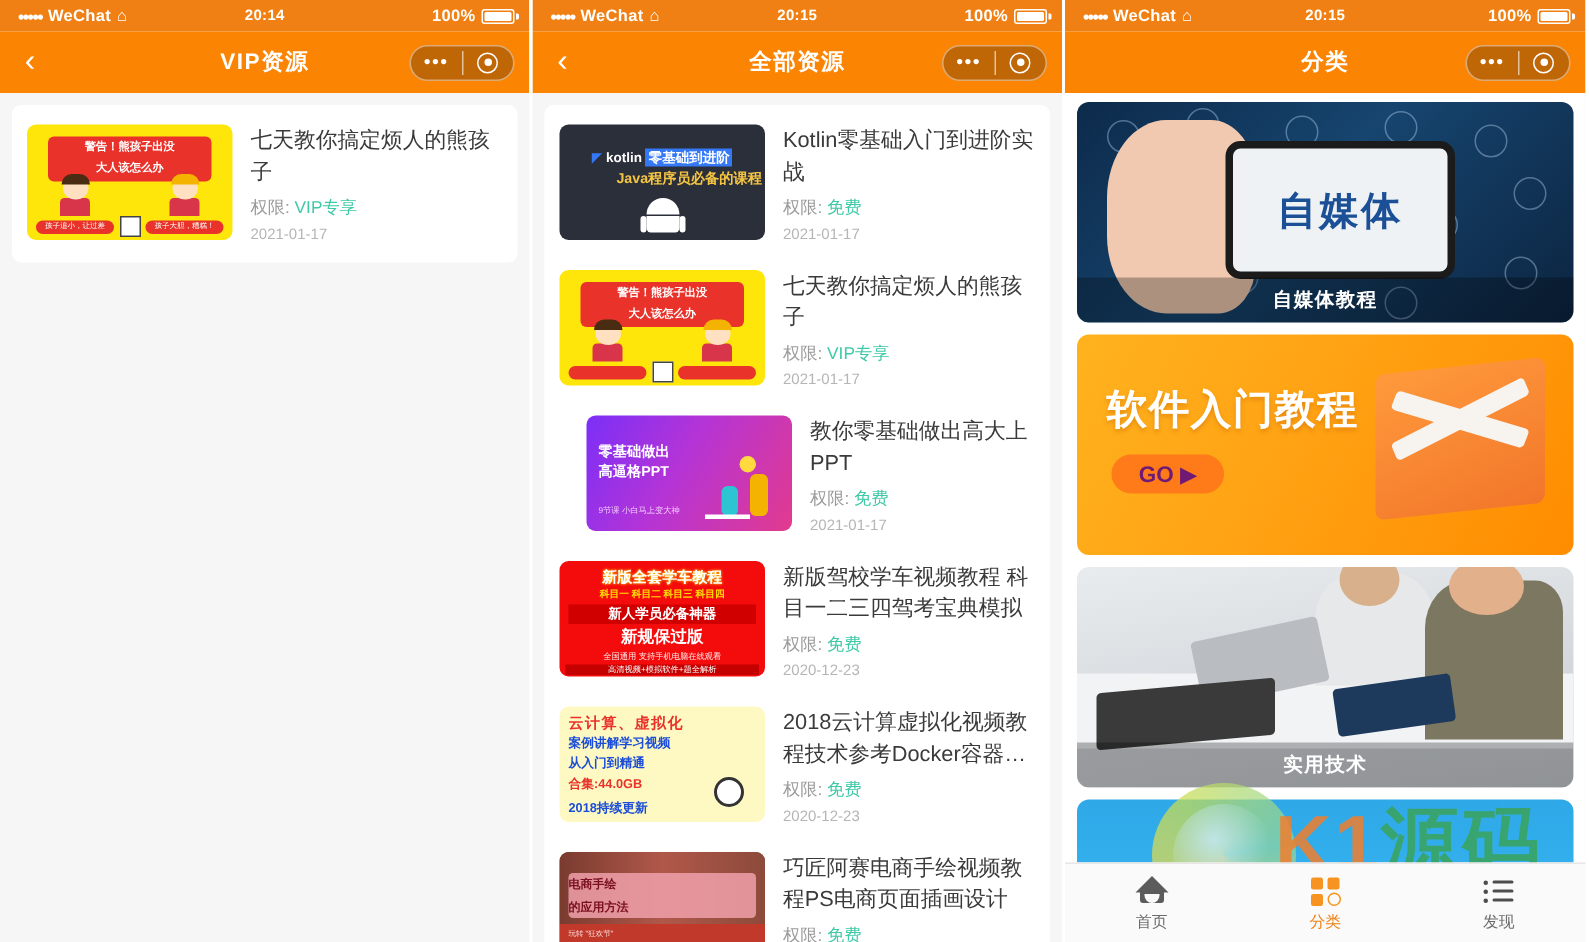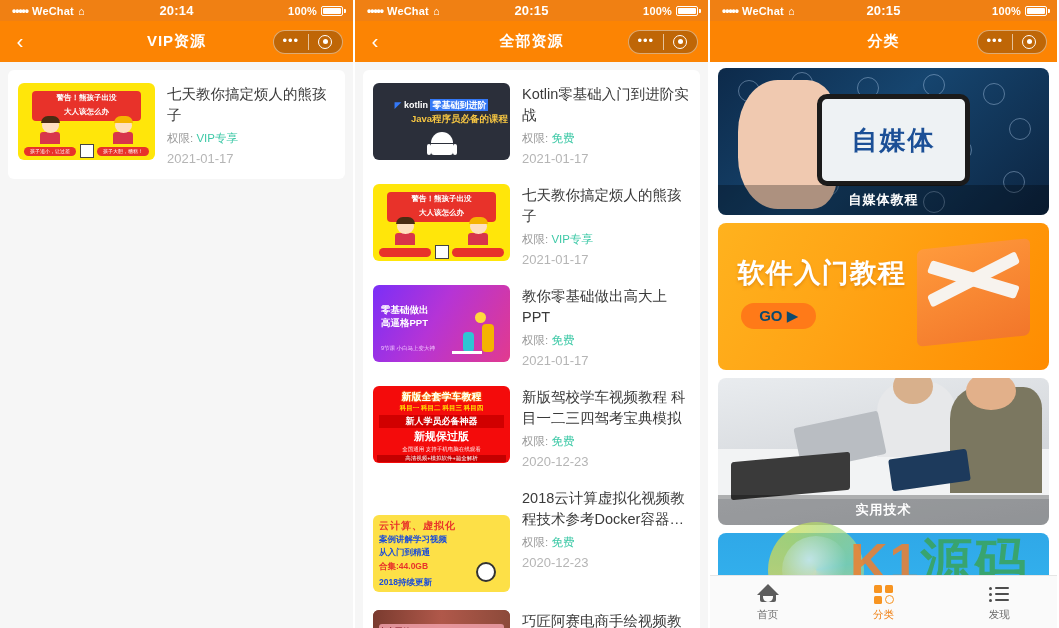--- a/index.html
+++ b/index.html
@@ -19,21 +19,21 @@
   .statusbar {
     height: 21px; background: #f08013; color: #ffffff;
     display: flex; align-items: center; position: relative;
     font-size: 11px; letter-spacing: .2px;
   }
   .sb-left { display:flex; align-items:center; gap:4px; padding-left: 12px; font-weight: bold;}
   .sb-dots { letter-spacing: -1px; font-size: 12px; }
   .sb-wifi { font-size: 11px; }
   .sb-time {
     position: absolute; left: 0; right: 0; text-align: center;
-    font-weight: bold; font-size: 13px;
+    font-weight: bold; font-size: 10px;
   }
   .sb-right { margin-left:auto; display:flex; align-items:center; gap:4px; padding-right:10px; font-weight:bold;}
   .battery {
     width: 22px; height: 10px; border: 1.4px solid #fff; border-radius: 2px;
     position: relative; padding: 1px;
   }
   .battery::after {
     content:""; position:absolute; right:-3.5px; top:2.5px;
     width:2px; height:4px; background:#fff; border-radius:0 1px 1px 0;
   }
@@ -75,21 +75,21 @@
     overflow:hidden; position:relative; background:#ddd;
   }
   .res-meta { flex:1; min-width:0; padding-top:1px; }
   .res-title {
     font-size: 14.5px; color:#3a3a3a; line-height: 21px;
     max-height: 42px; overflow:hidden;
   }
   .res-perm { font-size: 11.5px; color:#9a9a9a; margin-top: 5px; }
   .res-perm b { color:#3ec9a7; font-weight: normal; }
   .res-perm b.vip { color:#3ec9a7; }
-  .res-date { font-size: 13px; color:#b5b5b5; margin-top: 5px; }
+  .res-date { font-size: 10px; color:#b5b5b5; margin-top: 5px; }
   .footer-note { text-align:center; font-size:11px; color:#c9c9c9; padding: 14px 0; letter-spacing:1px;}
 
   
   .t-bear { background:#ffe60a; }
   .t-bear .bb { position:absolute; left:14px; right:14px; top:8px; height:30px; background:#e8322a; border-radius:4px;}
   .t-bear .bb span { display:block; color:#fff; font-size:7.5px; font-weight:bold; text-align:center; line-height:14px;}
   .t-bear .kid { position:absolute; bottom:16px; width:24px; height:26px; }
   .t-bear .kid.l { left:20px; }
   .t-bear .kid.r { right:20px; }
   .t-bear .head { width:17px; height:15px; border-radius:50%; background:#ffe0c0; margin:0 auto; position:relative;}
@@ -105,38 +105,38 @@
   .t-kotlin { background:#2b2f3a; }
   .t-kotlin .k1 { position:absolute; top:16px; left:0; right:0; text-align:center; font-size:9px; color:#fff; font-weight:bold;}
   .t-kotlin .k1 em { font-style:normal; background:#3478f6; padding:1px 2px; }
   .t-kotlin .k2 { position:absolute; top:30px; left:0; right:0; text-align:center; font-size:9.5px; color:#f5c542; font-weight:bold;margin-left:36px; }
   .t-kotlin .droid { position:absolute; bottom:6px; left:50%; transform:translateX(-50%); width:26px; height:22px;}
   .t-kotlin .droid .hd { width:22px; height:11px; background:#fff; border-radius:11px 11px 0 0; margin:0 auto;}
   .t-kotlin .droid .bd { width:22px; height:11px; background:#fff; border-radius:0 0 3px 3px; margin:1px auto 0;}
   .t-kotlin .droid .arm { position:absolute; top:12px; width:4px; height:11px; background:#fff; border-radius:2px;}
   .t-kotlin .droid .arm.l{ left:-2px;} .t-kotlin .droid .arm.r{ right:-2px;}
 
-  .t-ppt { background: linear-gradient(120deg,#7b2ff7 0%,#b534d6 45%,#e23a8e 100%); }
+  .t-ppt { background: linear-gradient(120deg,#7b2ff7 0%,#b534d6 45%,#e23a8e 100%); margin-left: 18px; }
   .t-ppt .p1t { position:absolute; left:8px; top:18px; color:#fff; font-size:9.5px; font-weight:bold; line-height:13px;}
   .t-ppt .p2t { position:absolute; left:8px; bottom:10px; color:#f3c9ff; font-size:5.5px;}
   .t-ppt .fig { position:absolute; right:10px; bottom:6px; width:46px; height:46px;}
   .t-ppt .fig .man{ position:absolute; right:6px; bottom:4px; width:12px; height:28px; background:#f5b301; border-radius:4px;}
   .t-ppt .fig .wo { position:absolute; right:26px; bottom:4px; width:11px; height:20px; background:#2ec5d3; border-radius:4px;}
   .t-ppt .fig .dsk{ position:absolute; right:18px; bottom:2px; width:30px; height:3px; background:#fff;}
   .t-ppt .fig .bub{ position:absolute; right:14px; top:2px; width:11px; height:11px; border-radius:50%; background:#ffd93d;}
 
   .t-drive { background:#f40b0b; }
   .t-drive .l1{ position:absolute; top:4px; left:0;right:0; text-align:center; color:#fff; font-size:10px; font-weight:bold; text-shadow:0 0 2px #ff0;}
   .t-drive .l2{ position:absolute; top:18px; left:0;right:0; text-align:center; color:#ffe000; font-size:6.5px; font-weight:bold;}
   .t-drive .l3{ position:absolute; top:29px; left:6px;right:6px; text-align:center; color:#fff; font-size:9px; font-weight:bold; background:#d10000;}
   .t-drive .l4{ position:absolute; top:43px; left:0;right:0; text-align:center; color:#fff; font-size:11px; font-weight:bold;}
   .t-drive .l5{ position:absolute; bottom:10px; left:0;right:0; text-align:center; color:#ffe9e9; font-size:5.5px;}
   .t-drive .l6{ position:absolute; bottom:1px; left:4px;right:4px; text-align:center; color:#fff; font-size:5.5px; background:#c40000;}
 
-  .t-cloud { background:#fde047;margin-top:28px; }
+  .t-cloud { background:#fef9c3; }
   .t-cloud .c1{ position:absolute; top:4px; left:6px; color:#e8322a; font-size:10px; font-weight:bold; letter-spacing:1px;}
   .t-cloud .c2{ position:absolute; top:19px; left:6px; color:#1b4dd8; font-size:8.5px; font-weight:bold;}
   .t-cloud .c3{ position:absolute; top:32px; left:6px; color:#1b4dd8; font-size:8.5px; font-weight:bold;}
   .t-cloud .c4{ position:absolute; top:46px; left:6px; color:#e8322a; font-size:8.5px; font-weight:bold;}
   .t-cloud .c5{ position:absolute; bottom:3px; left:6px; color:#1b4dd8; font-size:8.5px; font-weight:bold;}
   .t-cloud .cface{ position:absolute; right:14px; bottom:10px; width:20px; height:20px; border-radius:50%; background:#fff; border:2px solid #333;}
 
   .t-ec { background:#8a4b3c; }
   .t-ec .top { position:absolute; inset:0 0 38% 0; background:linear-gradient(90deg,#7a3b2f,#b0584a,#8c4a3a);}
   .t-ec .band{ position:absolute; left:6px; right:6px; top:14px; height:30px; background:rgba(240,160,170,.85); border-radius:3px;}
@@ -158,21 +158,21 @@
     background:#eef2f4; border:5px solid #1b1b1b; border-radius:10px;
     display:flex; align-items:center; justify-content:center;
   }
   .cat1 .phone span { color:#1b4f96; font-size:26px; font-weight:bold; letter-spacing:2px;}
   .cat1 .hand { position:absolute; left:6%; top:8%; width:30%; height:88%; background:#f0c9b0; border-radius:40% 30% 25% 40%; }
   .cat1 .net { position:absolute; inset:0; opacity:.5; }
   .cat1 .net i { position:absolute; width:22px; height:22px; border:1.5px solid rgba(200,225,255,.75); border-radius:50%; }
 
   .cat2 { background: linear-gradient(120deg,#ffb21e 0%,#ffa415 40%,#ff8c00 100%); }
   .cat2 .t { position:absolute; left:6%; top:22%; color:#fff; font-size:27px; font-weight:bold; letter-spacing:1px; text-shadow:0 2px 3px rgba(180,90,0,.35);}
-  .cat2 .go { position:absolute; left:7%; bottom:28%; background:#ff7a18; color:#0c4a6e; font-size:15px; font-weight:bold; padding:4px 18px; border-radius:14px;}
+  .cat2 .go { position:absolute; left:7%; bottom:28%; background:#ff7a18; color:#701a75; font-size:15px; font-weight:bold; padding:4px 18px; border-radius:14px;}
   .cat2 .box { position:absolute; right:6%; top:14%; width:34%; height:66%; background:linear-gradient(160deg,#ff9a3c,#f2762a); border-radius:6px; transform: skewY(-6deg); }
   .cat2 .box .x1,.cat2 .box .x2 { position:absolute; background:#f7f3ee; border-radius:3px;}
   .cat2 .box .x1 { left:8%; top:30%; width:84%; height:13%; transform:rotate(-22deg);}
   .cat2 .box .x2 { left:8%; top:30%; width:84%; height:13%; transform:rotate(22deg);}
 
   .cat3 { background: linear-gradient(170deg,#e9ecef 0%,#d7dade 50%,#c9ccd0 100%); }
   .cat3 .desk { position:absolute; left:0; right:0; bottom:18%; height:34%; background:#f2f3f4; }
   .cat3 .lap1 { position:absolute; left:4%; bottom:20%; width:36%; height:26%; background:#3a3a3a; border-radius:3px; transform:skewY(-5deg);}
   .cat3 .lap2 { position:absolute; left:24%; bottom:42%; width:26%; height:30%; background:#b9bdc2; border-radius:3px; transform:rotate(-12deg);}
   .cat3 .per1 { position:absolute; left:48%; top:2%; width:24%; height:52%; background:#e7e8ea; border-radius:40% 40% 0 0;}

